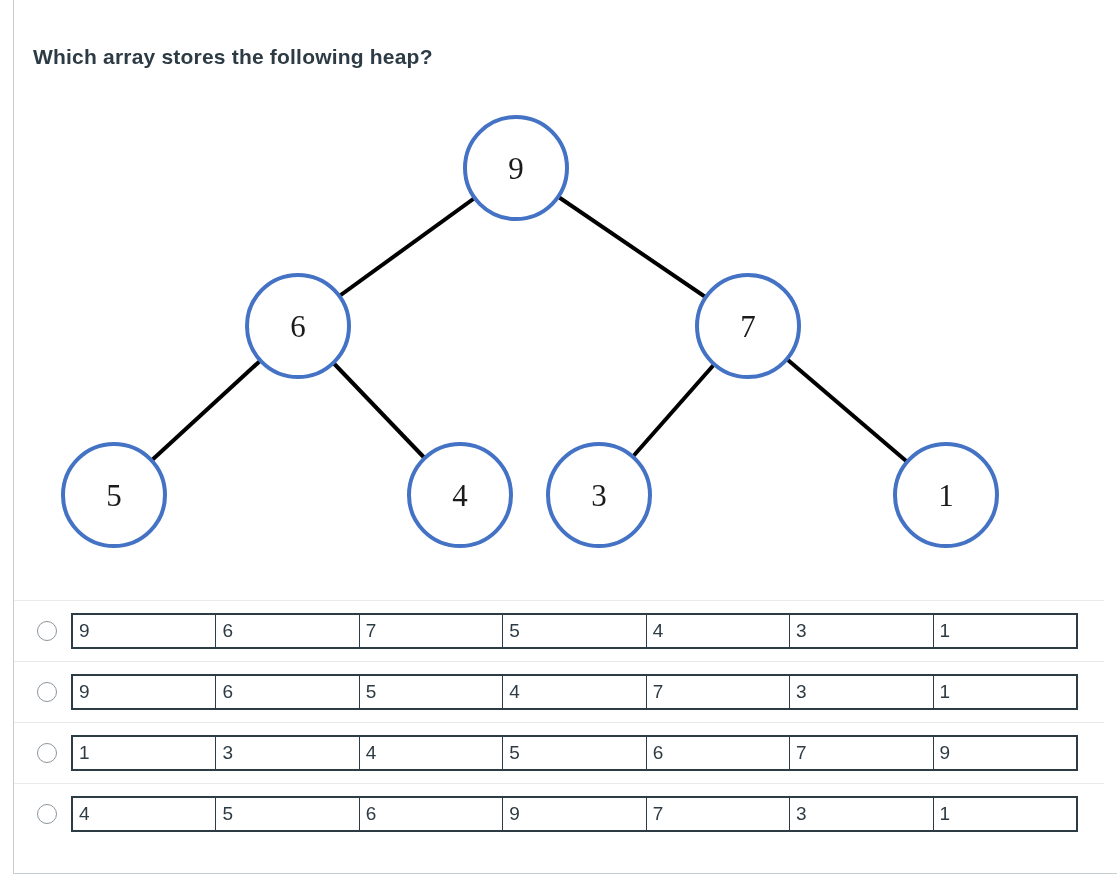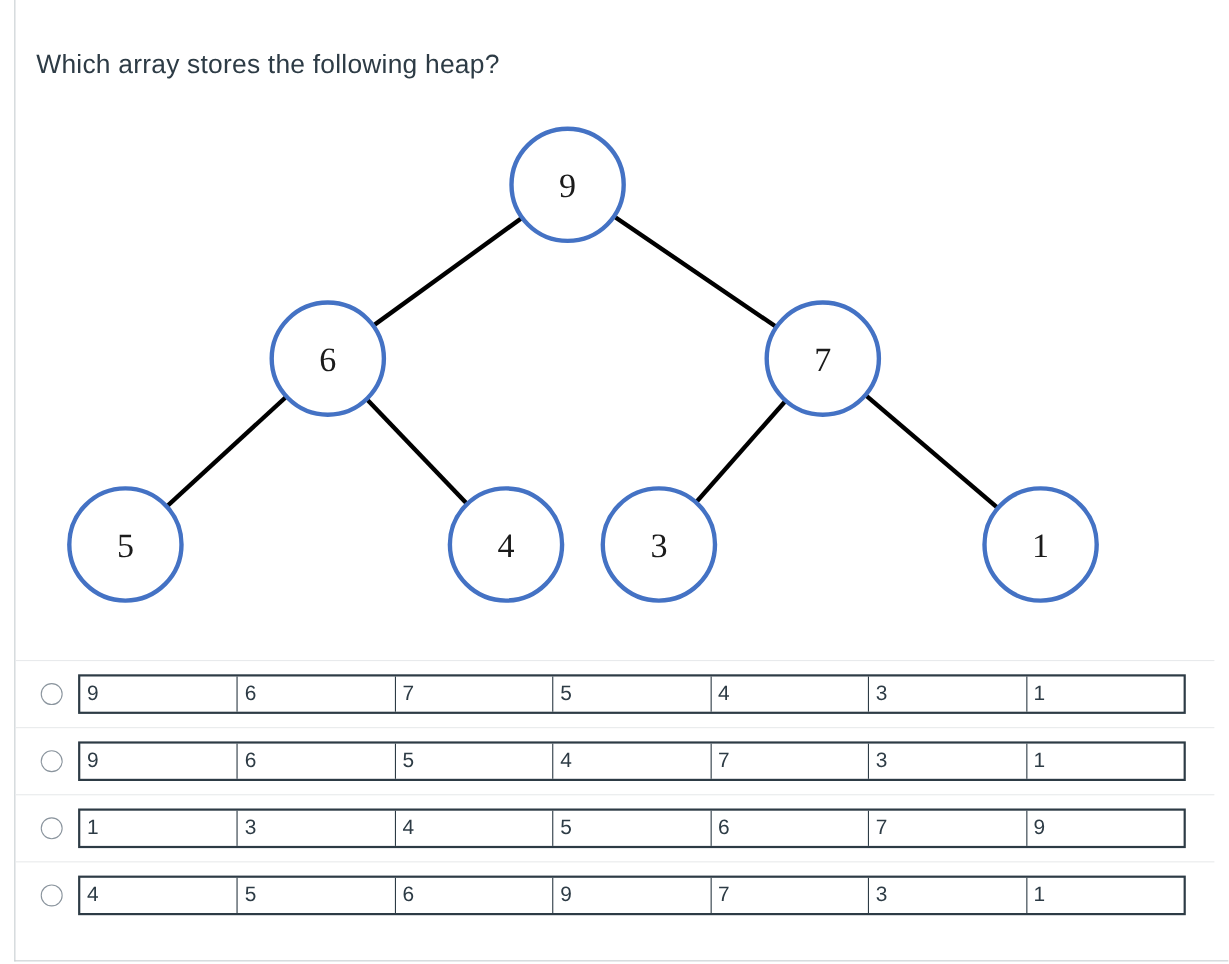--- a/index.html
+++ b/index.html
@@ -22,22 +22,22 @@
     right: 0;
     bottom: 2px;
     border-left: 1px solid #C7CDD1;
     border-bottom: 1px solid #C7CDD1;
     pointer-events: none;
   }
   .question-title {
     position: absolute;
     left: 33px;
     top: 45px;
-    font-size: 24px;
-    font-weight: 400;
+    font-size: 21px;
+    font-weight: 700;
     color: #2D3B45;
     letter-spacing: 0.2px;
   }
   .tree-svg {
     position: absolute;
     left: 0;
     top: 0;
   }
   .tree-node-label {
     font-family: "Liberation Serif", serif;

